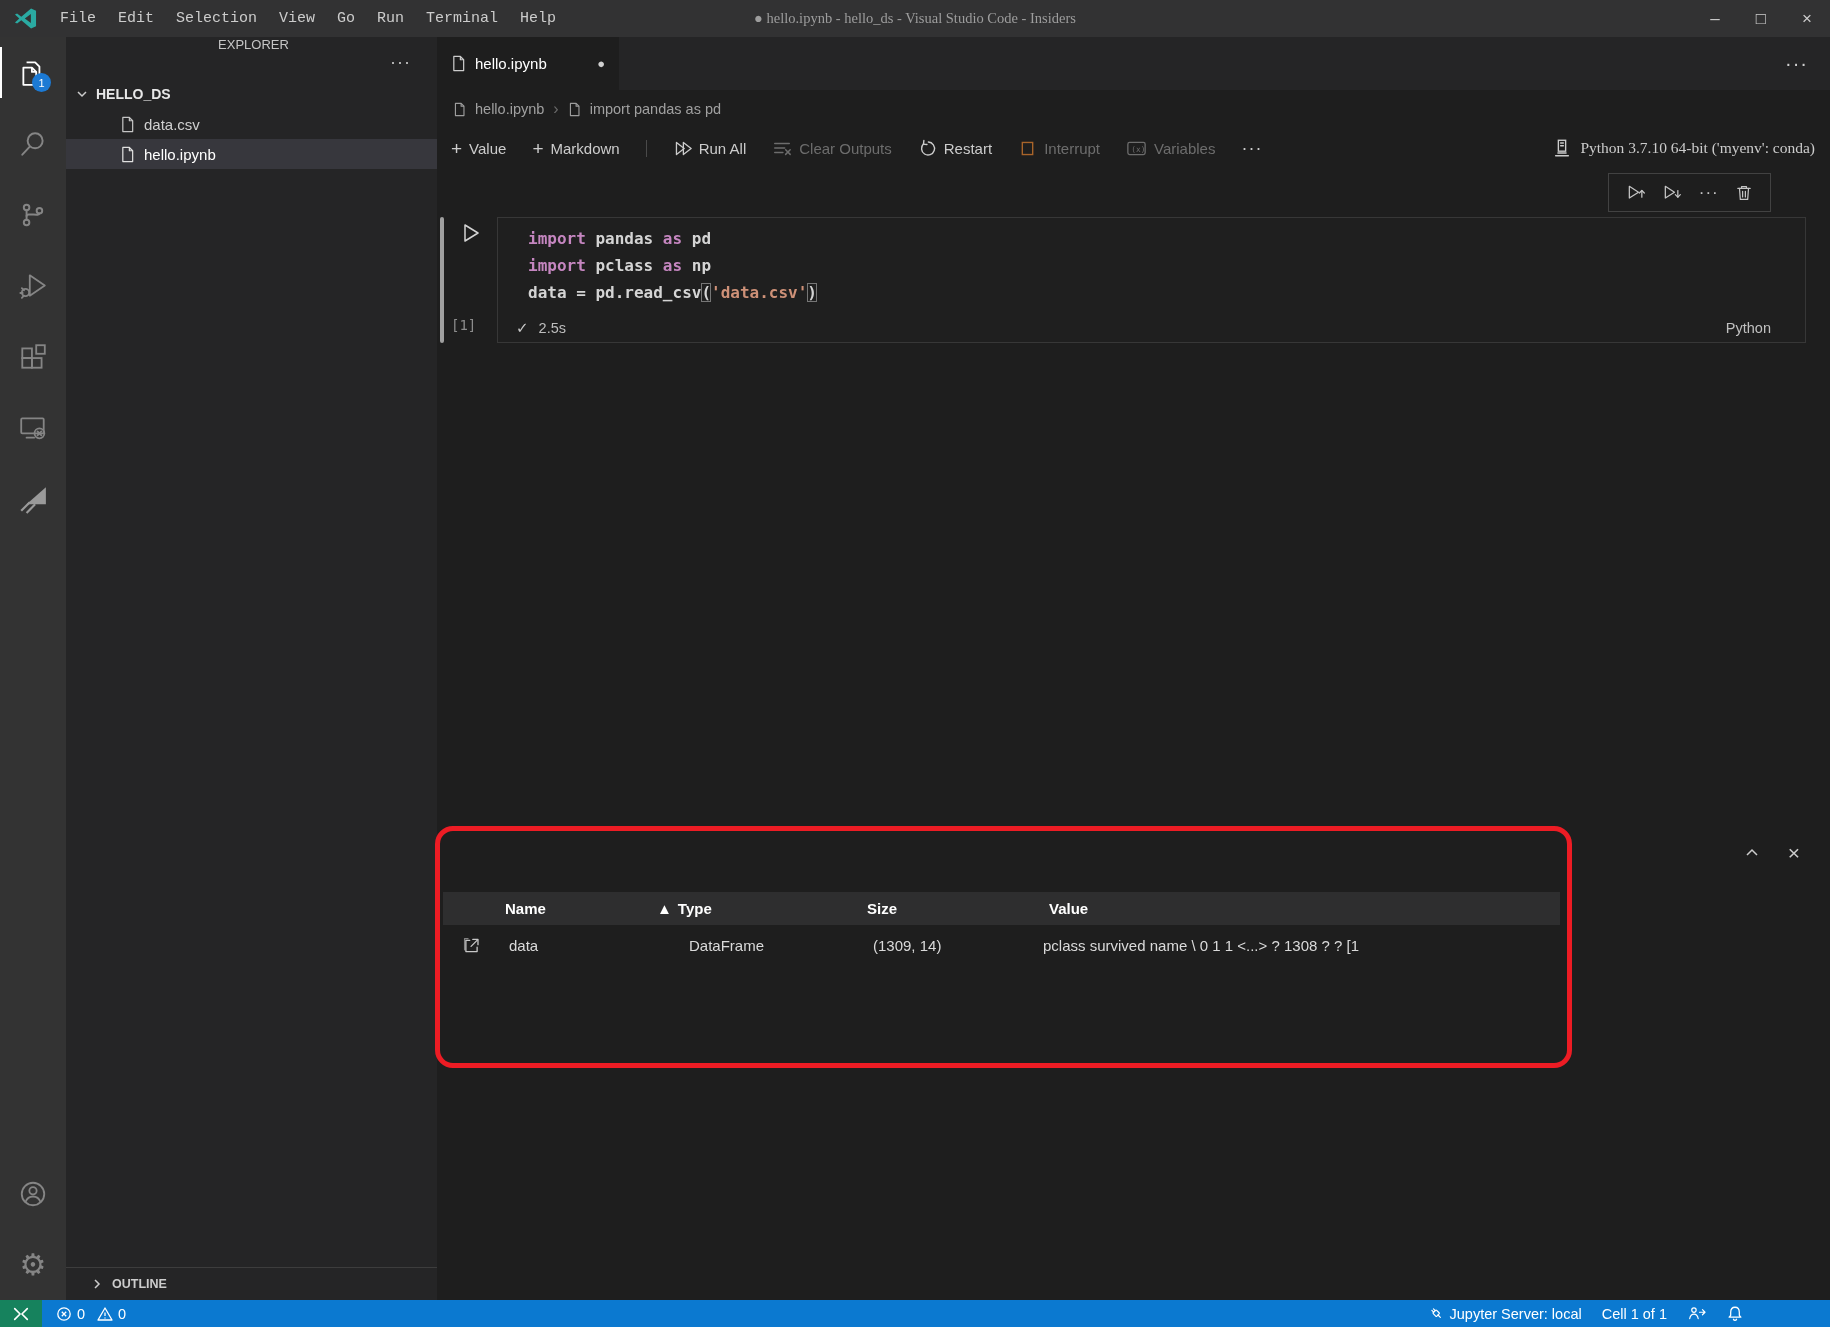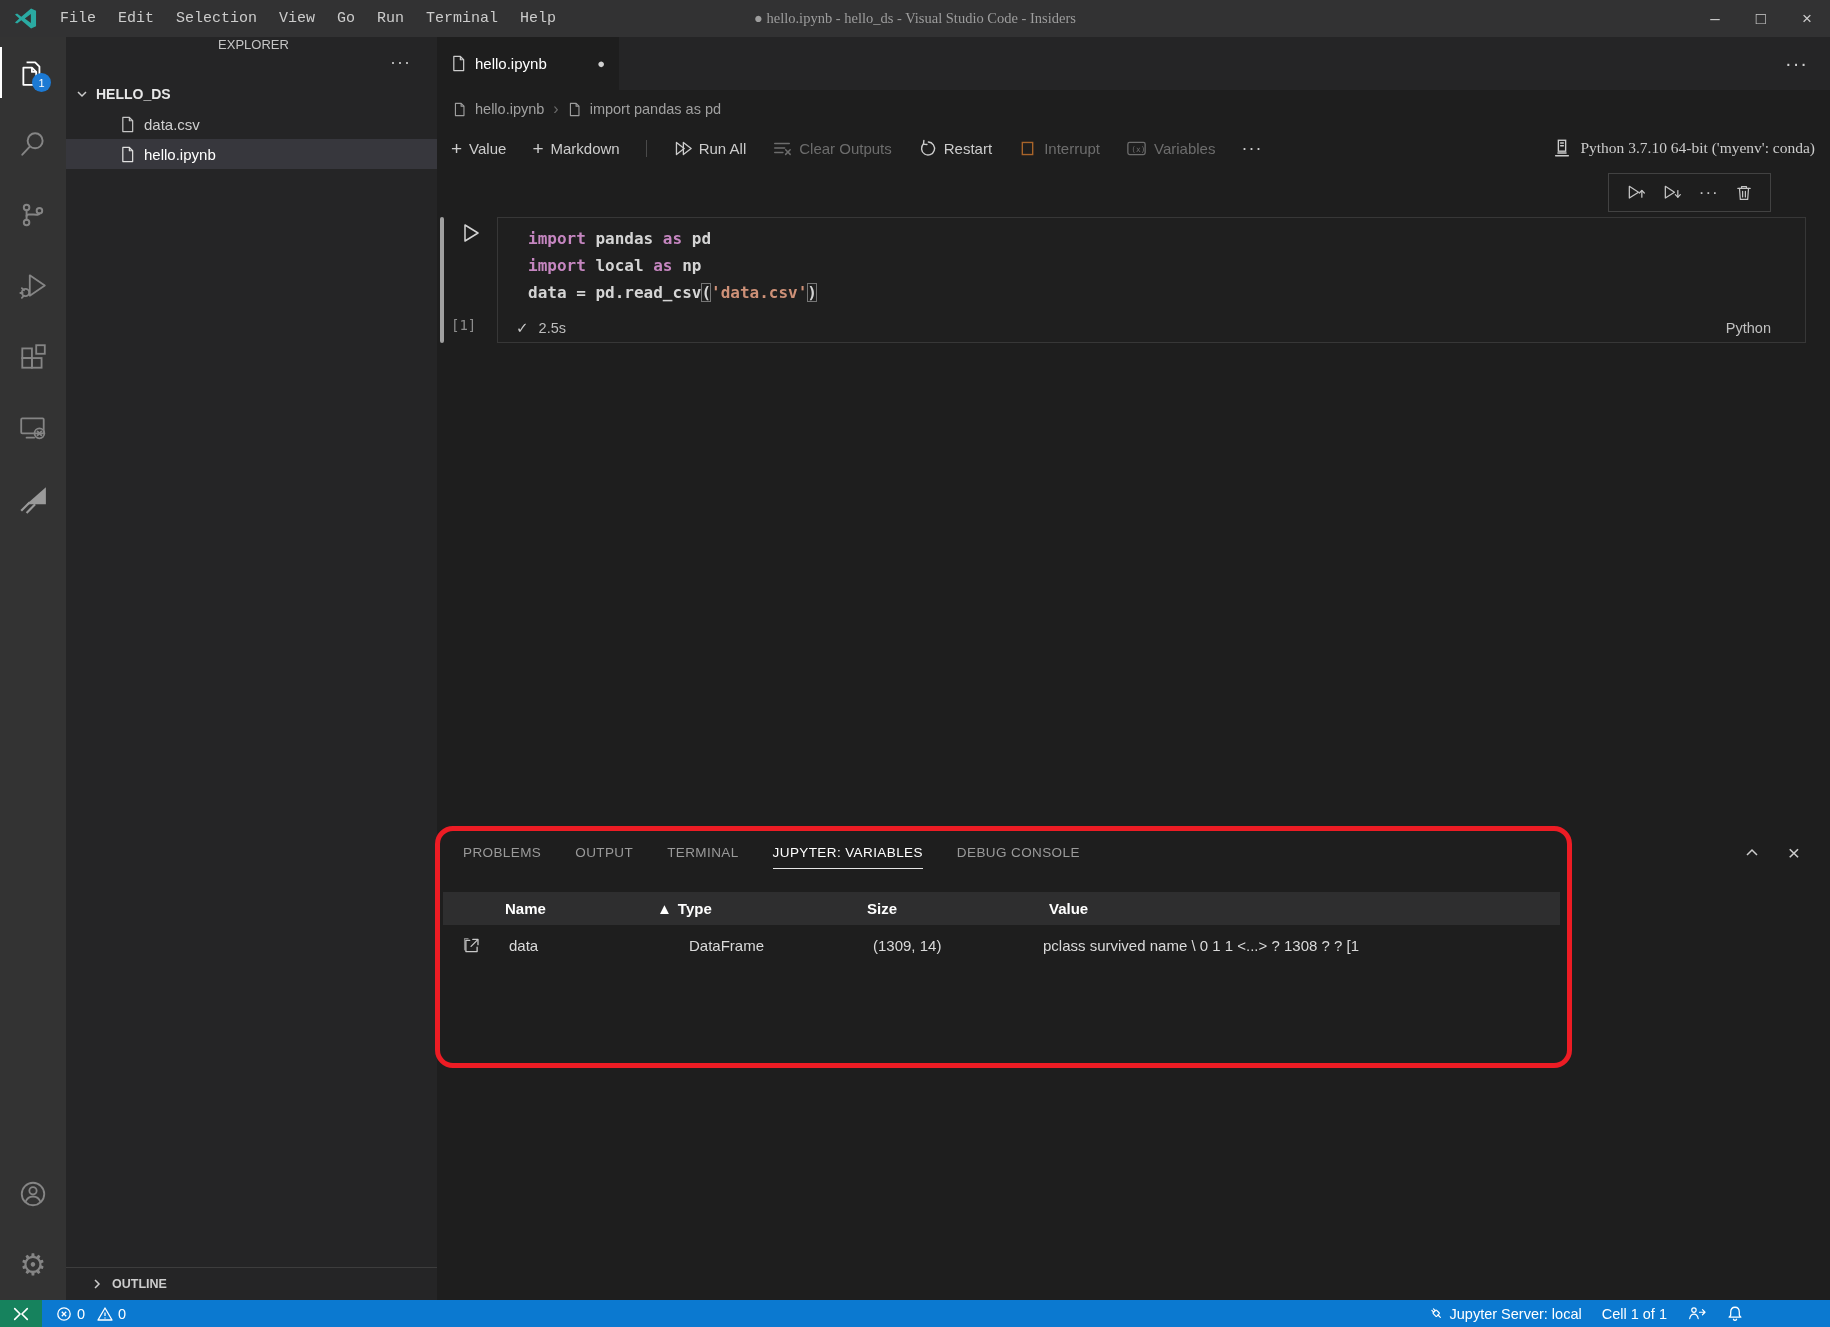--- a/index.html
+++ b/index.html
@@ -390,41 +390,34 @@
         <div id="cell-focusbar"></div>
         <span id="cell-run" class="ico">
           <svg width="24" height="24" viewBox="0 0 24 24" fill="none" stroke="#d4d4d4" stroke-width="1.5" stroke-linejoin="round">
               <polygon points="7,4 20,12 7,20"></polygon>
             </svg>
         </span>
         <span id="cell-exec">[1]</span>
         <div id="cell-box">
           <div id="cell-code">
             <div class="code-line"><span class="tok-kw">import</span><span class="tok-id"> pandas </span><span class="tok-kw">as</span><span class="tok-id"> pd</span></div>
-            <div class="code-line"><span class="tok-kw">import</span><span class="tok-id"> local </span><span class="tok-kw">as</span><span class="tok-id"> np</span></div>
+            <div class="code-line"><span class="tok-kw">import</span><span class="tok-id"> pclass </span><span class="tok-kw">as</span><span class="tok-id"> np</span></div>
             <div class="code-line"><span class="tok-id">data = pd.read_csv</span><span class="tok-bracket">(</span><span class="tok-str">'data.csv'</span><span class="tok-bracket">)</span></div>
           </div>
           <div id="cell-status">
             <span class="check">✓</span>
             <span>2.5s</span>
           </div>
           <span id="cell-lang">Python</span>
         </div>
       </div>
     </div>
   </div>
 
   <div id="panel" class="abs">
-    <div id="panel-tabs">
-      <span class="panel-tab">PROBLEMS</span>
-      <span class="panel-tab">OUTPUT</span>
-      <span class="panel-tab">TERMINAL</span>
-      <span class="panel-tab active">JUPYTER: VARIABLES</span>
-      <span class="panel-tab">DEBUG CONSOLE</span>
-    </div>
     <div id="panel-controls">
       <span class="ico">
         <svg width="16" height="16" viewBox="0 0 16 16" fill="none" stroke="#cccccc" stroke-width="1.5">
             <polyline points="3,10 8,5 13,10"></polyline>
           </svg>
       </span>
       <span class="x">×</span>
     </div>
 
     <div id="var-table">

